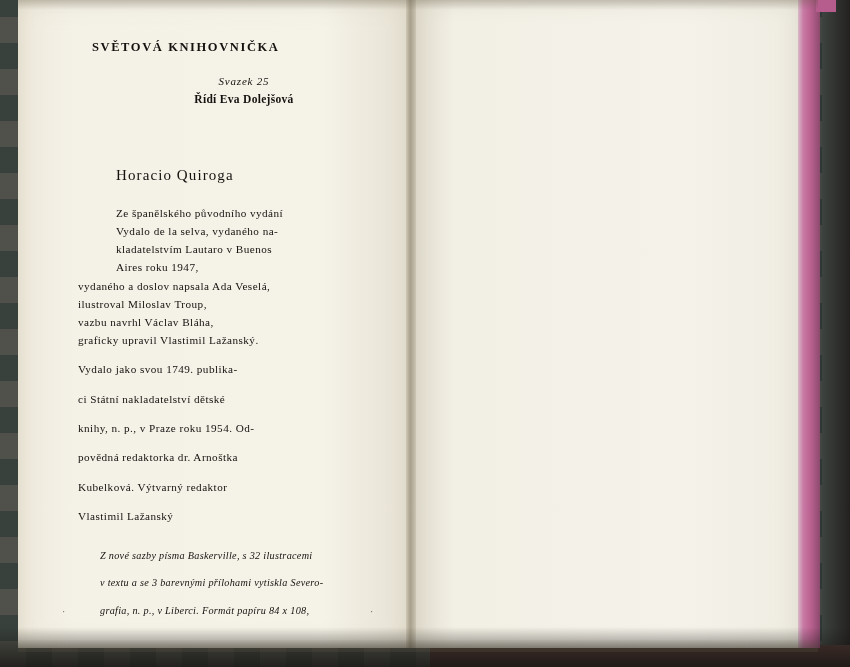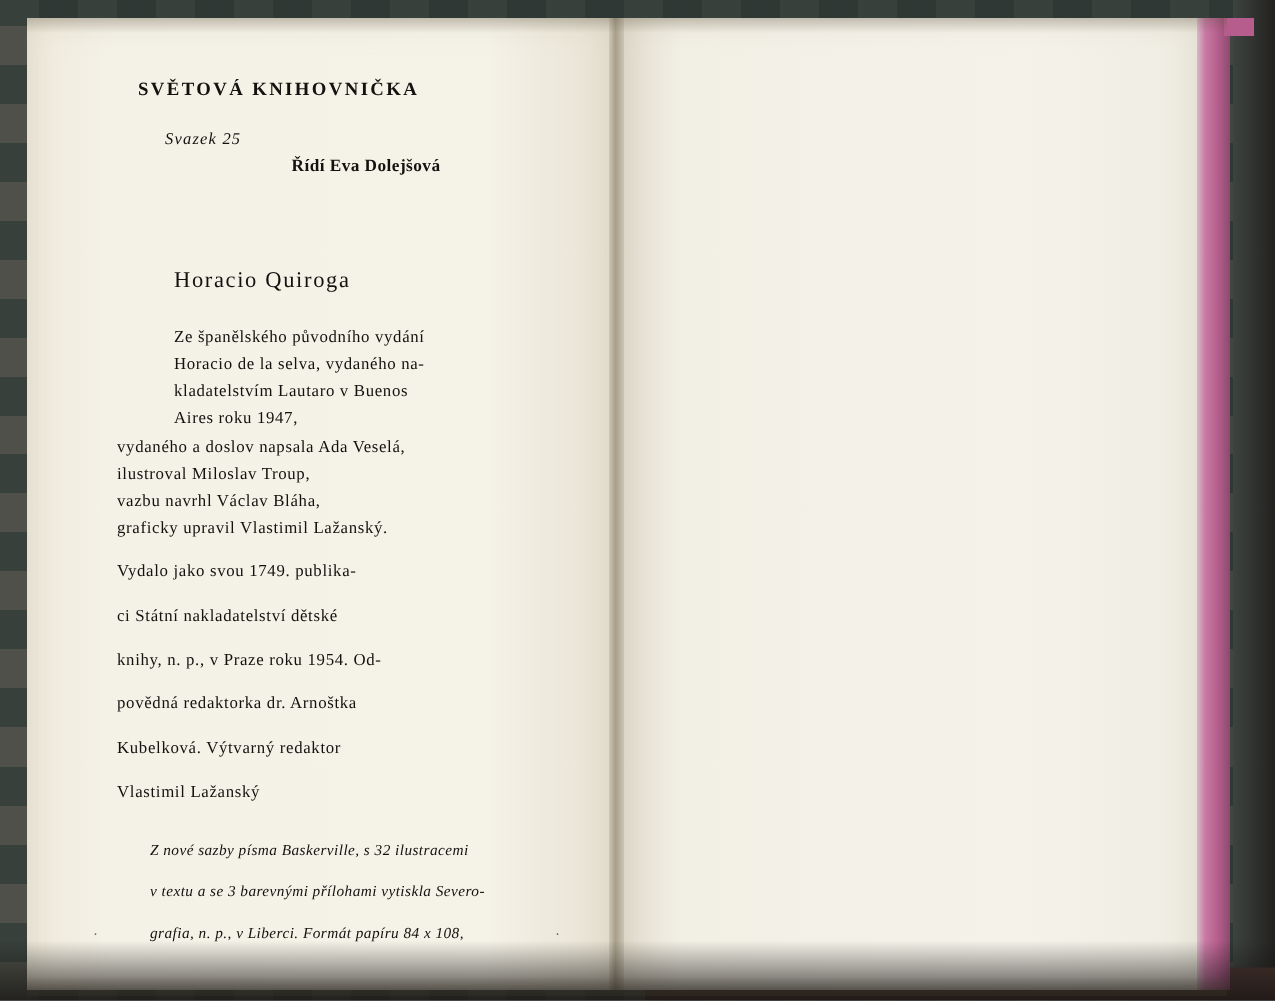--- a/index.html
+++ b/index.html
@@ -40,21 +40,21 @@
   .bottom-bar {
     position: absolute;
     left: 430px; bottom: 0;
     width: 420px; height: 22px;
     background: #4a3530;
   }
 
   
   .book {
     position: absolute;
-    left: 18px; top: 12px;
+    left: 18px; top: 0;
     width: 800px; height: 650px;
   }
   .page-left, .page-right {
     position: absolute;
     top: 0;
     height: 648px;
     background: #f2efe4;
   }
   .page-left {
     left: 0;
@@ -108,20 +108,21 @@
   .series-title {
     font-size: 12.5px;
     letter-spacing: 1.6px;
     font-weight: 600;
     margin: 0 0 20px 14px;
   }
   .volume {
     font-style: italic;
     font-size: 11px;
     letter-spacing: 0.8px;
+    text-align: center;
     margin: 0 0 6px 0;
     padding-left: 32px;
   }
   .editor {
     font-size: 11.5px;
     letter-spacing: 0.3px;
     text-align: center;
     margin: 0 0 62px 0;
     padding-left: 32px;
     font-weight: bold;
@@ -185,21 +186,21 @@
 
         <div class="volume">Svazek 25</div>
 
         <div class="editor">Řídí Eva Dolejšová</div>
 
         <div class="author">Horacio Quiroga</div>
 
 
         <div class="colophon">
           <p class="indent">Ze španělského původního vydání</p>
-          <p class="indent">Horacio de la selva, vydaného na-</p>
+          <p class="indent">Vydalo de la selva, vydaného na-</p>
           <p class="indent">kladatelstvím Lautaro v Buenos</p>
           <p class="indent">Aires roku 1947,</p>
           <p>vydaného a doslov napsala Ada Veselá,</p>
           <p>ilustroval Miloslav Troup,</p>
           <p>vazbu navrhl Václav Bláha,</p>
           <p>graficky upravil Vlastimil Lažanský.</p>
         </div>
 
         <div class="block2">
           <p class="indent">Vydalo jako svou 1749. publika-</p>

